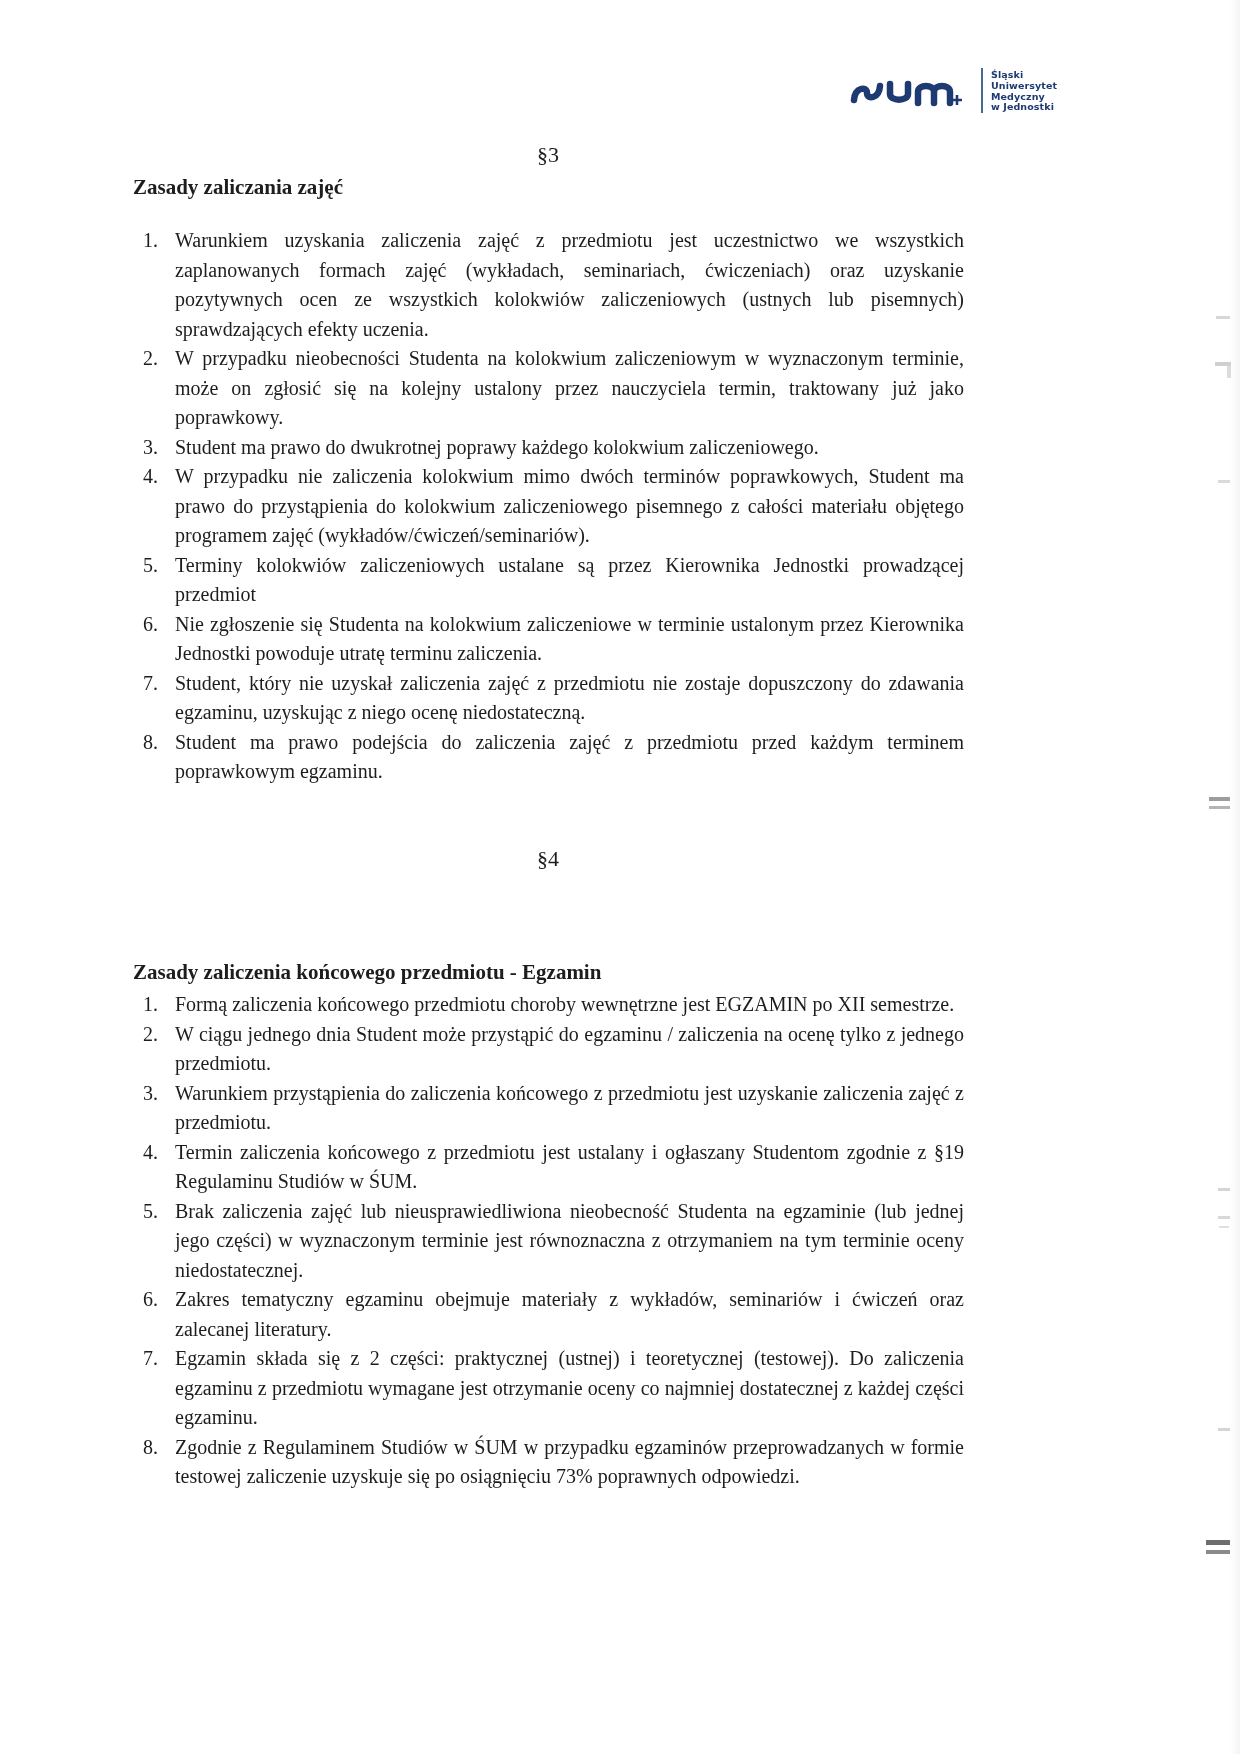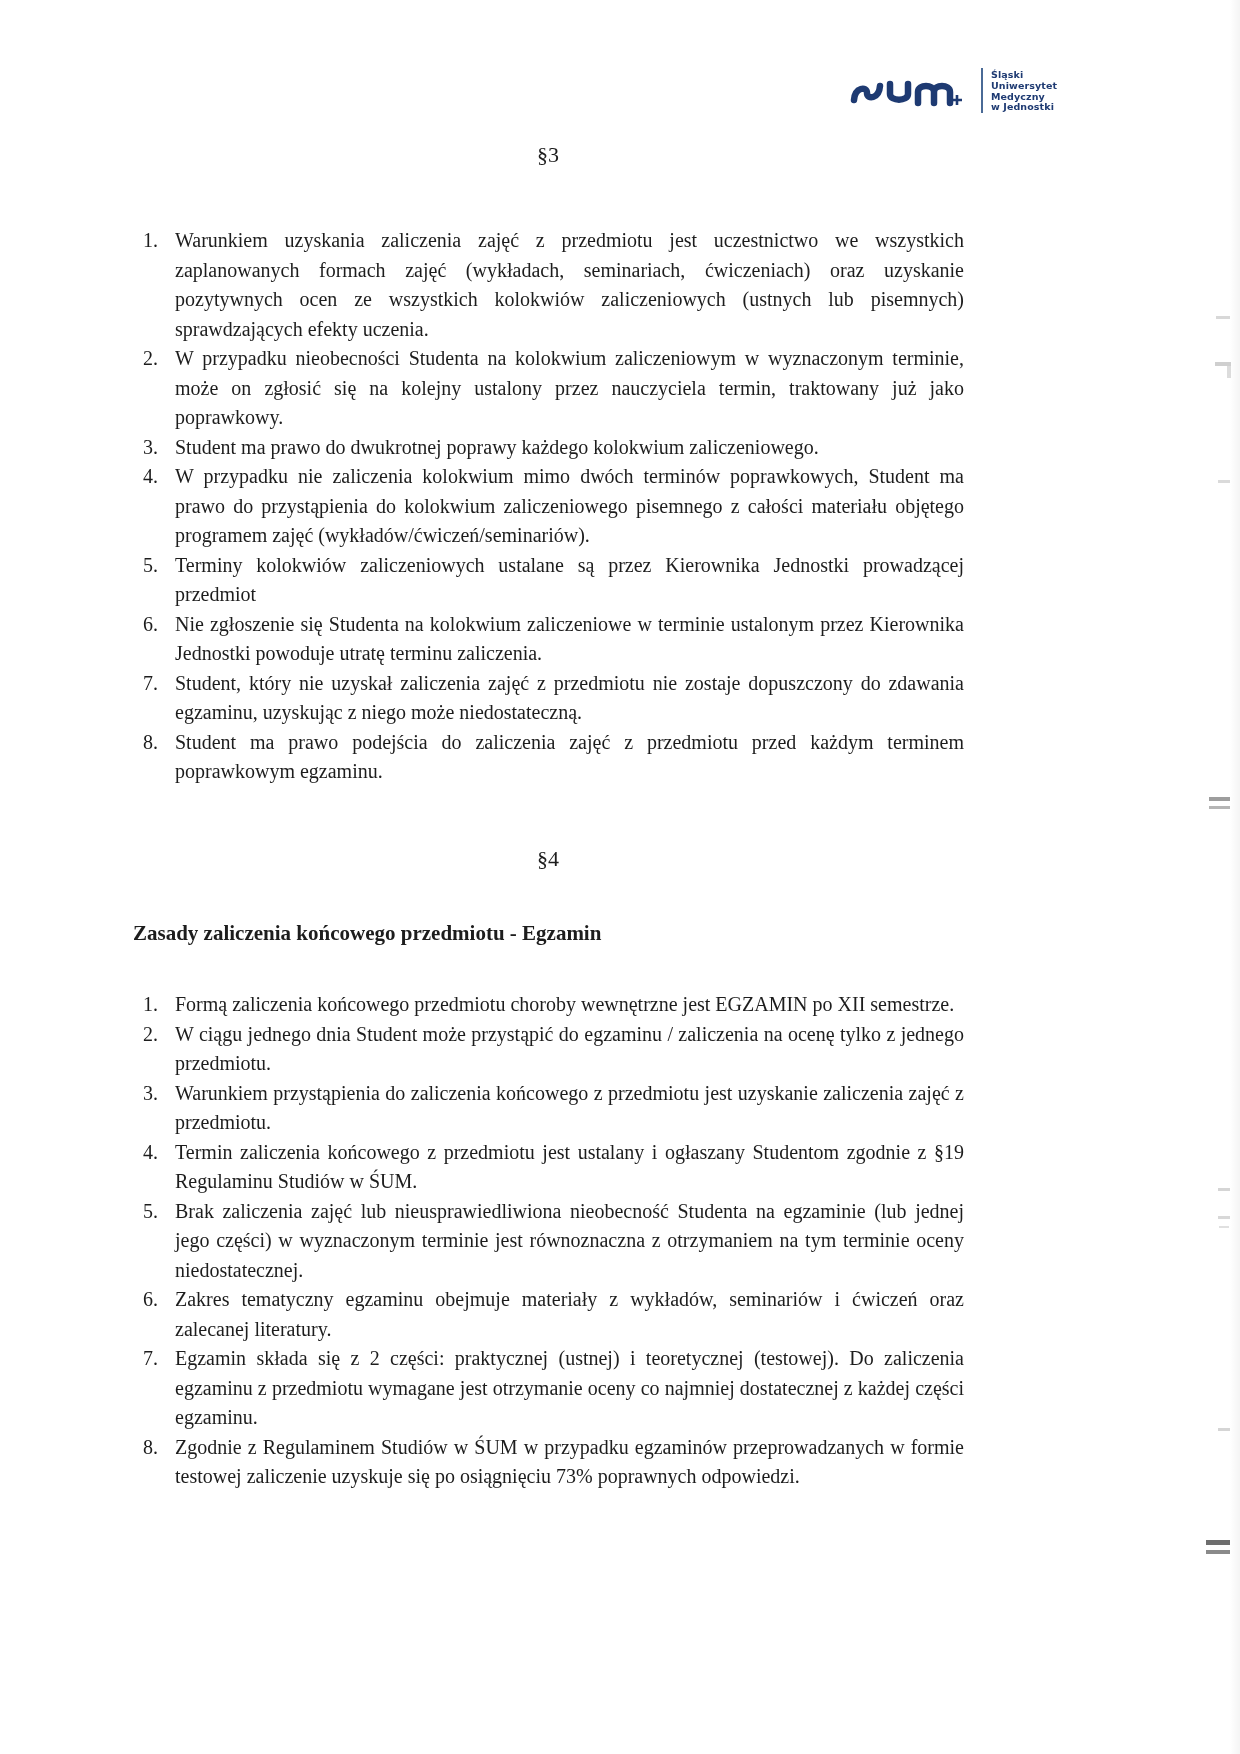--- a/index.html
+++ b/index.html
@@ -63,21 +63,21 @@
   .mark-4 { top: 846px; }
   .section-heading {
     position: absolute;
     left: 133px;
     width: 830px;
     font-weight: bold;
     font-size: 21px;
     line-height: 27px;
   }
   .heading-1 { top: 174px; }
-  .heading-2 { top: 920px; }
+  .heading-2 { top: 959px; }
   .olist {
     position: absolute;
     left: 133px;
     width: 831px;
     padding-left: 10px;
     box-sizing: border-box;
     font-size: 20px;
     line-height: 29.5px;
   }
   .list-1 { top: 226px; }
@@ -132,20 +132,21 @@
     <div class="logo-divider" style="background:#4a6a96;"></div>
     <div class="logo-text" style="color:#1e3a72;">
       <div>Śląski</div>
       <div>Uniwersytet</div>
       <div>Medyczny</div>
       <div>w Jednostki</div>
     </div>
   </div>
 
   <div class="section-mark mark-3">§3</div>
+  <div class="section-heading heading-1">Zasady zaliczania zajęć</div>
   <div class="olist list-1">
       <div class="row">
         <span class="num">1.</span>
         <div class="txt"><span>Warunkiem uzyskania zaliczenia zajęć z przedmiotu jest uczestnictwo we wszystkich zaplanowanych formach zajęć (wykładach, seminariach, ćwiczeniach) oraz uzyskanie pozytywnych ocen ze wszystkich kolokwiów zaliczeniowych (ustnych lub pisemnych) sprawdzających efekty uczenia.</span></div>
       </div>
       <div class="row">
         <span class="num">2.</span>
         <div class="txt"><span>W przypadku nieobecności Studenta na kolokwium zaliczeniowym w wyznaczonym terminie, może on zgłosić się na kolejny ustalony przez nauczyciela termin, traktowany już jako poprawkowy.</span></div>
       </div>
       <div class="row">
@@ -159,21 +160,21 @@
       <div class="row">
         <span class="num">5.</span>
         <div class="txt"><span>Terminy kolokwiów zaliczeniowych ustalane są przez Kierownika Jednostki prowadzącej przedmiot</span></div>
       </div>
       <div class="row">
         <span class="num">6.</span>
         <div class="txt"><span>Nie zgłoszenie się Studenta na kolokwium zaliczeniowe w terminie ustalonym przez Kierownika Jednostki powoduje utratę terminu zaliczenia.</span></div>
       </div>
       <div class="row">
         <span class="num">7.</span>
-        <div class="txt"><span>Student, który nie uzyskał zaliczenia zajęć z przedmiotu nie zostaje dopuszczony do zdawania egzaminu, uzyskując z niego może niedostateczną.</span></div>
+        <div class="txt"><span>Student, który nie uzyskał zaliczenia zajęć z przedmiotu nie zostaje dopuszczony do zdawania egzaminu, uzyskując z niego ocenę niedostateczną.</span></div>
       </div>
       <div class="row">
         <span class="num">8.</span>
         <div class="txt"><span>Student ma prawo podejścia do zaliczenia zajęć z przedmiotu przed każdym terminem poprawkowym egzaminu.</span></div>
       </div>
     </div>
 
   <div class="section-mark mark-4">§4</div>
   <div class="section-heading heading-2">Zasady zaliczenia końcowego przedmiotu - Egzamin</div>
   <div class="olist list-2">

